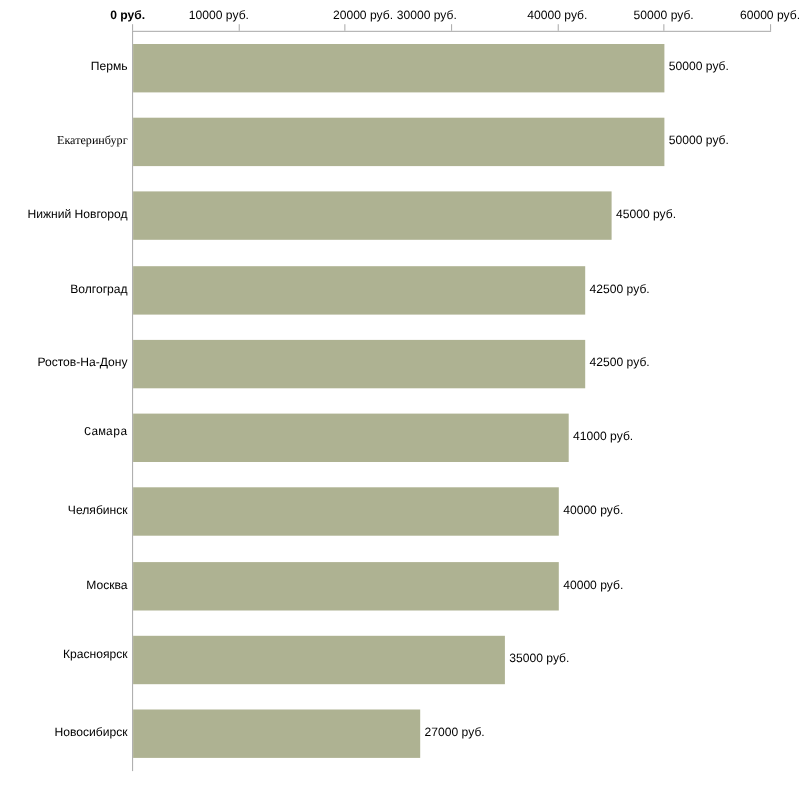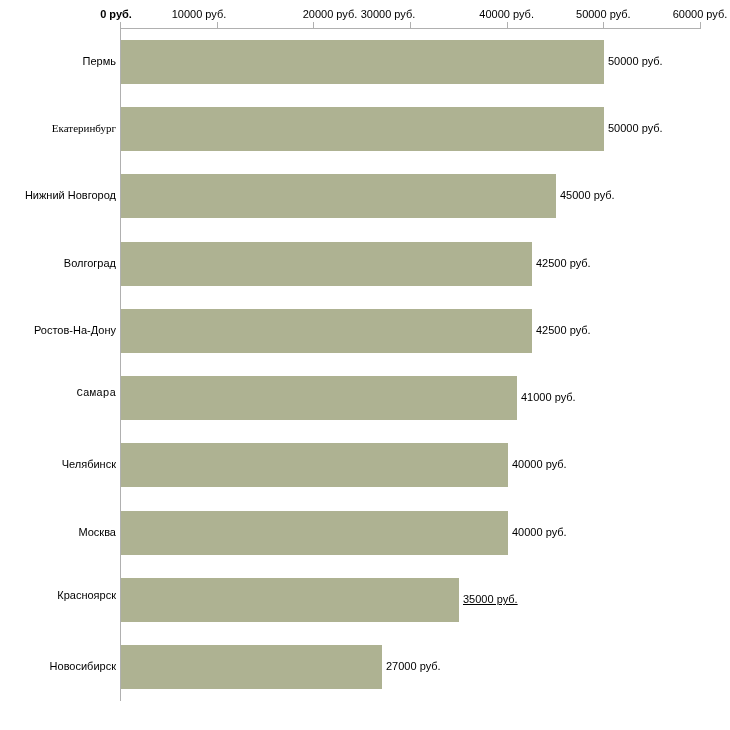--- a/index.html
+++ b/index.html
@@ -138,21 +138,21 @@
         <div class="bar-value" style="left: 512px; top: 458.45px;">40000 руб.</div>
       </div>
       <div class="bar-row" style="top: 0px;">
         <div class="cat-label" style="top: 525.75px;">Москва</div>
         <div class="bar" title="Москва: 40000 руб." style="top: 511px; height: 44px; width: 387px; background: rgb(174, 178, 146);"></div>
         <div class="bar-value" style="left: 512px; top: 525.75px;">40000 руб.</div>
       </div>
       <div class="bar-row" style="top: 0px;">
         <div class="cat-label" style="top: 589px;">Красноярск</div>
         <div class="bar" title="Красноярск: 35000 руб." style="top: 578px; height: 44px; width: 338px; background: rgb(174, 178, 146);"></div>
-        <div class="bar-value" style="left: 463px; top: 593.05px; text-decoration: underline;">35000 руб.</div>
+        <div class="bar-value" style="left: 463px; top: 593.05px;">35000 руб.</div>
       </div>
       <div class="bar-row" style="top: 0px;">
         <div class="cat-label" style="top: 660.35px; text-align: right;">Новосибирск</div>
         <div class="bar" title="Новосибирск: 27000 руб." style="top: 645px; height: 44px; width: 261px; background: rgb(174, 178, 146);"></div>
         <div class="bar-value" style="left: 386px; top: 660.35px;">27000 руб.</div>
       </div>
     </div>
 
 </div>
 

